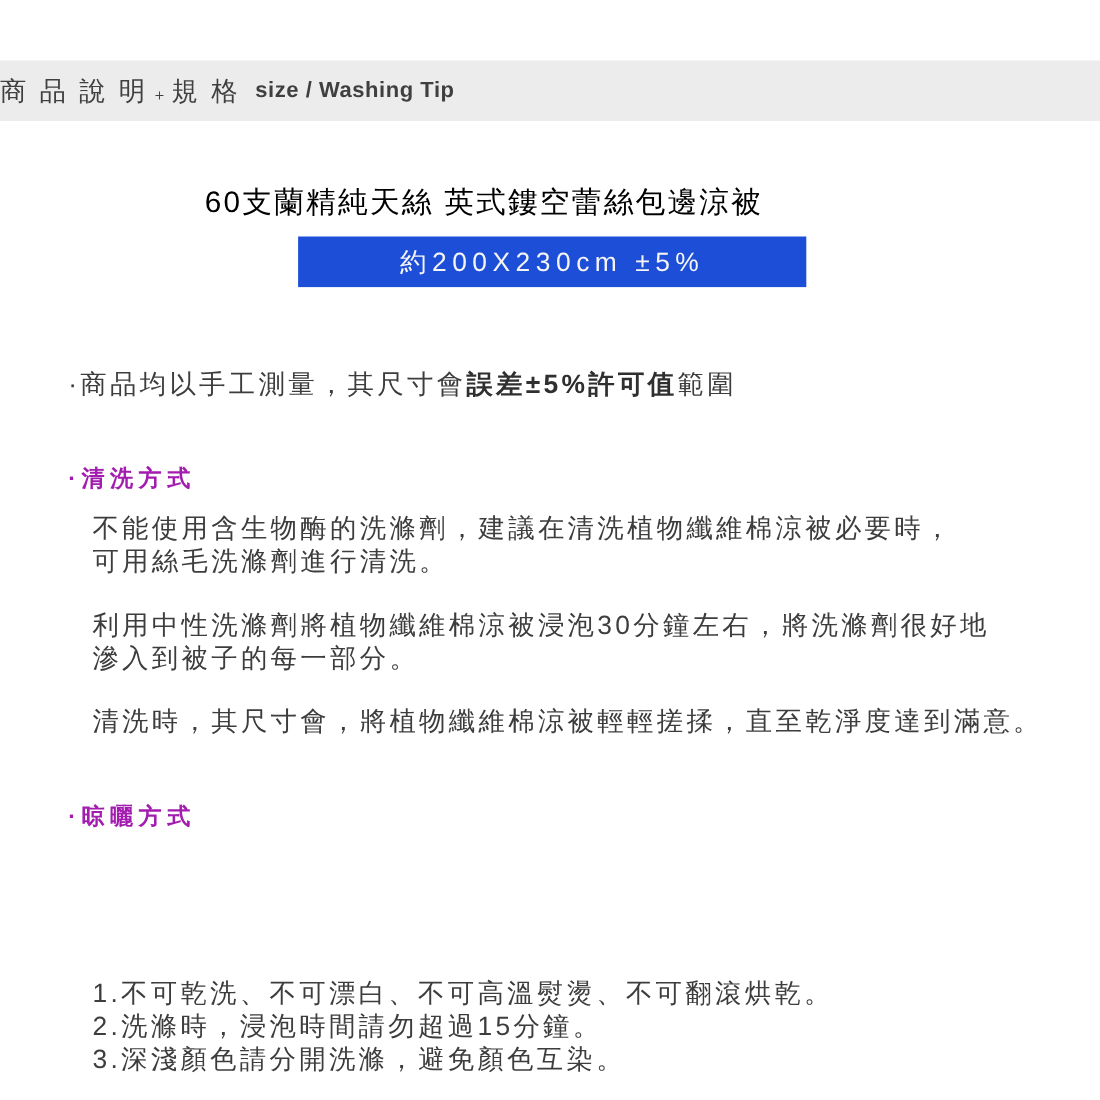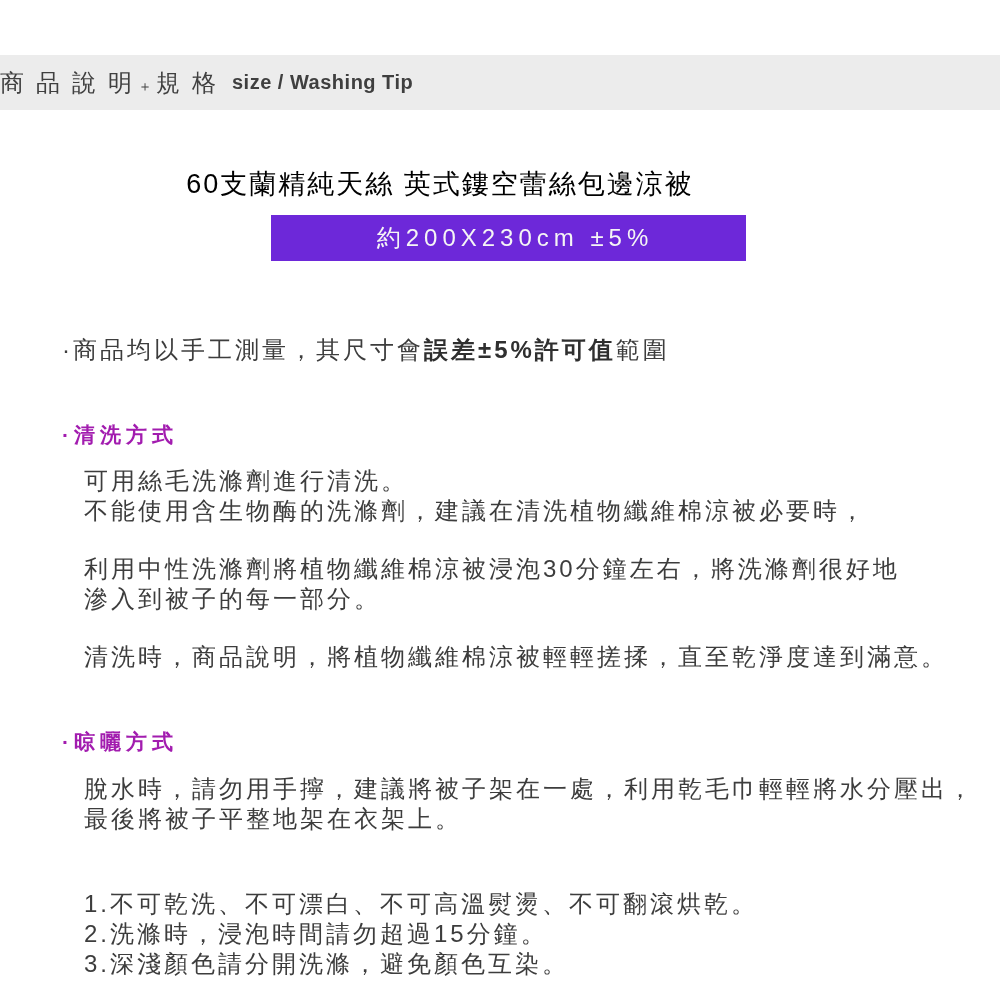--- a/index.html
+++ b/index.html
@@ -58,28 +58,27 @@
     letter-spacing: 2px;
     color: #000000;
   }
   
   .size-banner {
     position: absolute;
     top: 215px;
     left: 271px;
     width: 462px;
     height: 46px;
-    background: #6d28d9;
+    background: #1d4ed8;
     color: #f5f5f5;
     display: flex;
     align-items: center;
     justify-content: center;
     font-size: 24px;
     letter-spacing: 5px;
-    padding-left: 13px;
   }
   
   .body-text {
     font-size: 24px;
     letter-spacing: 3px;
     color: #3d3d3d;
     line-height: 30px;
   }
   .note-line {
     position: absolute;
@@ -126,39 +125,35 @@
 
   <div class="note-line body-text">
     <span>·商品均以手工測量，其尺寸會</span><b>誤差±5%許可值</b><span>範圍</span>
   </div>
 
   <div class="section-heading heading-wash">
     <span>·</span><span>清洗方式</span>
   </div>
 
   <div class="para body-text wash-p1">
+    <div>不能使用含生物酶的洗滌劑，建議在清洗植物纖維棉涼被必要時，</div>
     <div>可用絲毛洗滌劑進行清洗。</div>
-    <div>不能使用含生物酶的洗滌劑，建議在清洗植物纖維棉涼被必要時，</div>
   </div>
 
   <div class="para body-text wash-p2">
     <div>利用中性洗滌劑將植物纖維棉涼被浸泡30分鐘左右，將洗滌劑很好地</div>
     <div>滲入到被子的每一部分。</div>
   </div>
 
-  <div class="para body-text wash-p3">清洗時，商品說明，將植物纖維棉涼被輕輕搓揉，直至乾淨度達到滿意。</div>
+  <div class="para body-text wash-p3">清洗時，其尺寸會，將植物纖維棉涼被輕輕搓揉，直至乾淨度達到滿意。</div>
 
   <div class="section-heading heading-dry">
     <span>·</span><span>晾曬方式</span>
   </div>
 
-  <div class="para body-text dry-p1">
-    <div>脫水時，請勿用手擰，建議將被子架在一處，利用乾毛巾輕輕將水分壓出，</div>
-    <div>最後將被子平整地架在衣架上。</div>
-  </div>
 
   <div class="para body-text dry-list">
     <div>1.不可乾洗、不可漂白、不可高溫熨燙、不可翻滾烘乾。</div>
     <div>2.洗滌時，浸泡時間請勿超過15分鐘。</div>
     <div>3.深淺顏色請分開洗滌，避免顏色互染。</div>
   </div>
 
 </div>
 
 </body></html>

